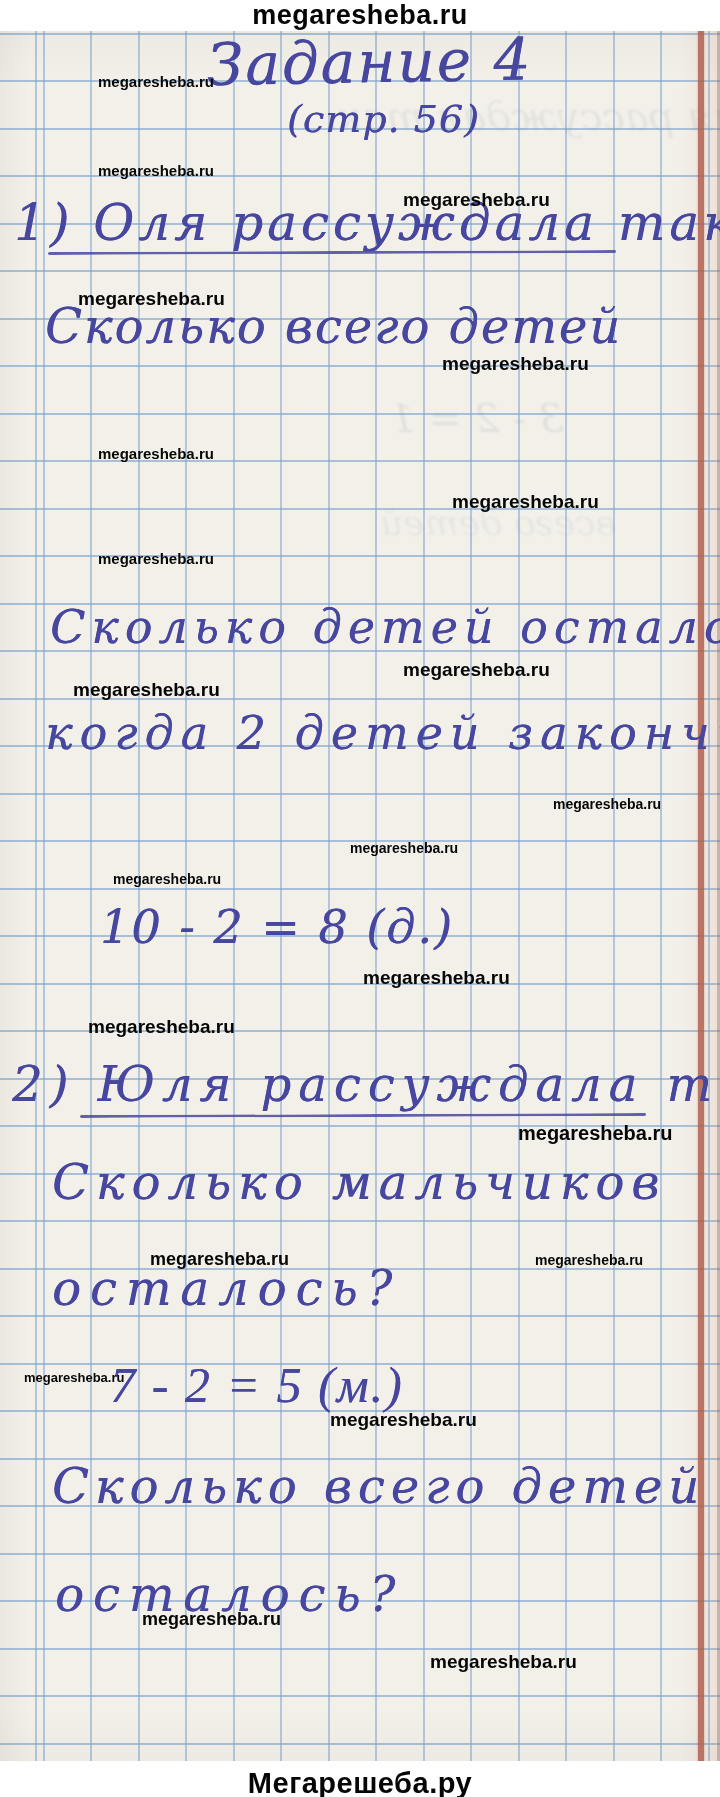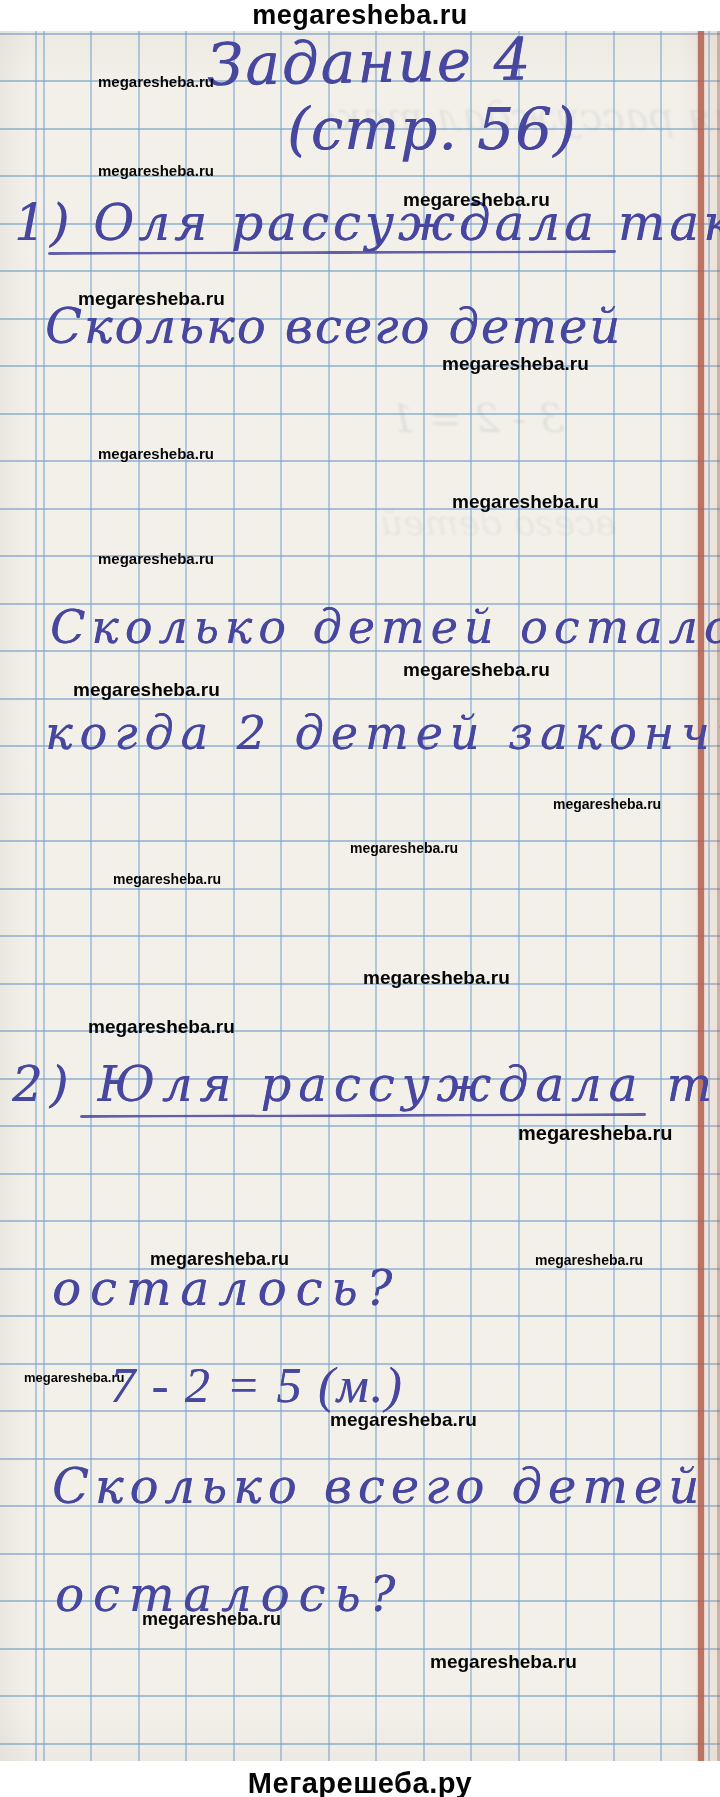--- a/index.html
+++ b/index.html
@@ -87,33 +87,35 @@
   <div class="margin-line"></div>
   <div class="page-edge"></div>
 
   <div>
       <span class="ghost" style="left: 325px; top: 96px; font-size: 40px; opacity: 0.13;">3) Коля рассуждал так:</span>
       <span class="ghost" style="left: 390px; top: 398px; font-size: 40px; opacity: 0.15;">3 - 2 = 1</span>
       <span class="ghost" style="left: 380px; top: 505px; font-size: 36px; opacity: 0.1;">всего детей</span>
     </div>
 
   <div class="hw" style="left:207px;top:33px;font-size:58px;letter-spacing:2px;transform:rotate(-1deg);">Задание 4</div>
-  <div class="hw" style="left:287px;top:100px;font-size:58px;letter-spacing:1px;">(стр. 56)</div>
+  <div class="hw" style="left:287px;top:100px;font-size:38px;letter-spacing:1px;">(стр. 56)</div>
 
   <div class="hw" style="left:14px;top:198px;font-size:50px;letter-spacing:4px;">1) Оля рассуждала так:</div>
   <div class="underline" style="left:48px;top:251px;width:568px;transform:rotate(-0.2deg);"></div>
 
   <div class="hw" style="left:45px;top:302px;font-size:48px;letter-spacing:2px;">Сколько всего детей</div>
 
   <div class="hw" style="left:50px;top:604px;font-size:46px;letter-spacing:6px;">Сколько детей осталось,</div>
   <div class="hw" style="left:45px;top:710px;font-size:46px;letter-spacing:7px;">когда 2 детей закончили</div>
+  <div class="hw" style="left:100px;top:904px;font-size:46px;letter-spacing:2px;">10 - 2 = 8 (д.)</div>
 
   <div class="hw" style="left:12px;top:1060px;font-size:48px;letter-spacing:7px;">2) Юля рассуждала так:</div>
   <div class="underline" style="left:80px;top:1114px;width:566px;transform:rotate(-0.2deg);"></div>
 
+  <div class="hw" style="left:52px;top:1158px;font-size:48px;letter-spacing:7px;">Сколько мальчиков</div>
   <div class="hw" style="left:52px;top:1264px;font-size:48px;letter-spacing:9px;">осталось?</div>
   <div class="hw" style="left:110px;top:1360px;font-size:50px;letter-spacing:2px;font-family:Liberation Serif, serif;">7 - 2 = 5 (м.)</div>
 
   <div class="hw" style="left:52px;top:1462px;font-size:48px;letter-spacing:6px;">Сколько всего детей</div>
   <div class="hw" style="left:55px;top:1570px;font-size:48px;letter-spacing:9px;">осталось?</div>
 
   <div>
       <span class="wm" style="left: 98px; top: 74px; font-size: 15px; font-weight: 600;">megaresheba.ru</span>
       <span class="wm" style="left: 98px; top: 163px; font-size: 15px; font-weight: 600;">megaresheba.ru</span>
       <span class="wm" style="left: 403px; top: 190px; font-size: 19px; font-weight: 800;">megaresheba.ru</span>

